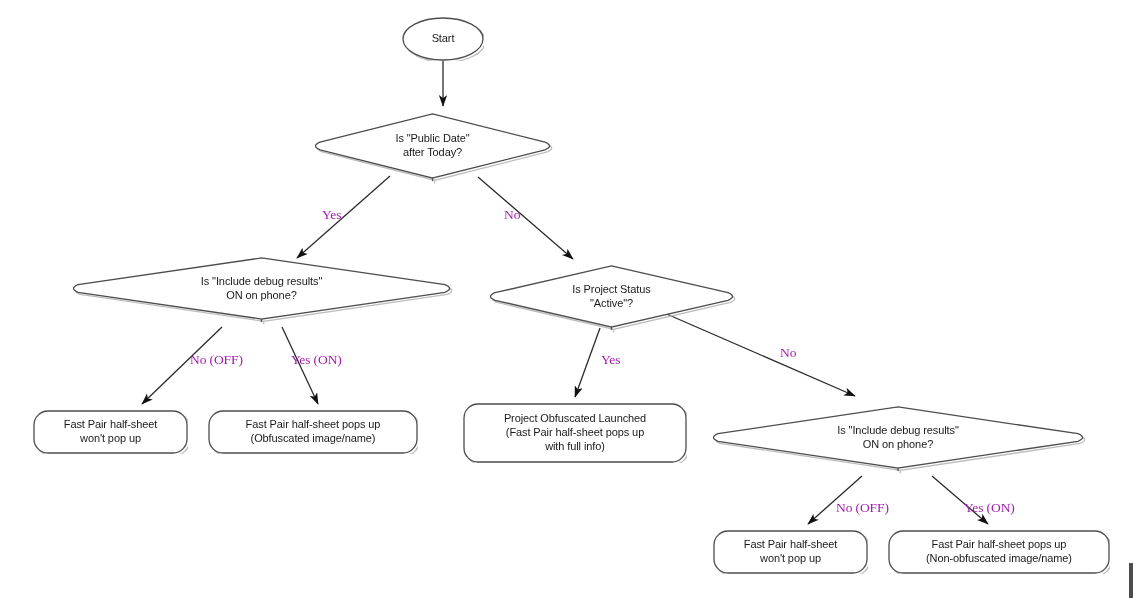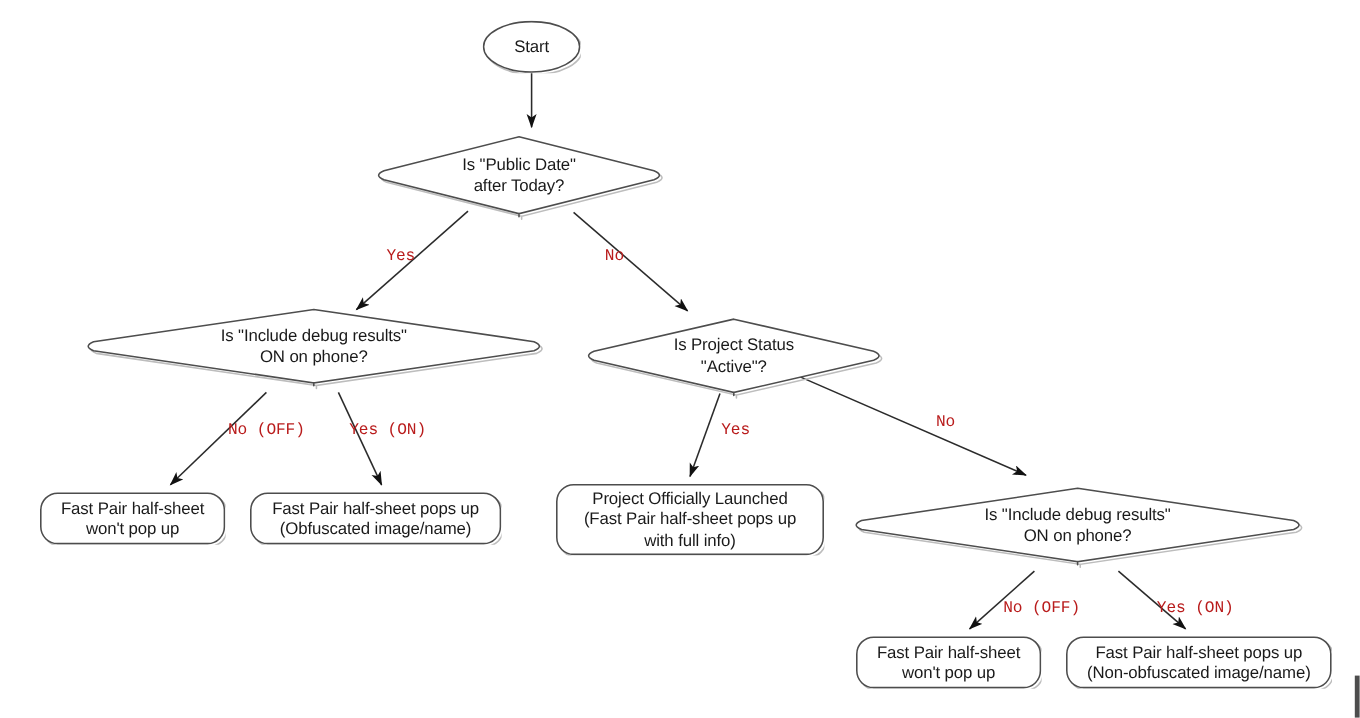--- a/index.html
+++ b/index.html
@@ -34,39 +34,39 @@
     position: absolute;
     left: 0;
     top: 0;
     width: 100%;
     height: 100%;
     display: flex;
     align-items: center;
     justify-content: center;
     text-align: center;
     font-family: "Liberation Sans", sans-serif;
-    font-size: 14px;
+    font-size: 11px;
     color: #1a1a1a;
     line-height: 1.25;
     white-space: pre-line;
     letter-spacing: -0.1px;
     pointer-events: none;
   }
   .node-shape {
     position: absolute;
     left: 0;
     top: 0;
     width: 100%;
     height: 100%;
   }
   .edge-label {
     position: absolute;
-    font-family: Liberation Mono, monospace;
+    font-family: Liberation Serif, serif;
     font-size: 13.5px;
-    color: #b91c1c;
+    color: #a21caf;
     white-space: nowrap;
     letter-spacing: -0.1px;
   }
   .corner-mark {
     position: absolute;
     background: #4d4d4d;
   }
 </style>
 </head>
 <body>
@@ -202,21 +202,21 @@
           <rect x="1" y="1" width="208" height="42" rx="14" ry="14" fill="#ffffff" stroke="#4d4d4d" stroke-width="1.3"></rect>
         </svg>
         <div class="node-label">Fast Pair half-sheet pops up
 (Obfuscated image/name)</div>
       </div>
       <div class="node" style="left: 463px; top: 403px; width: 224px; height: 60px;">
         <svg class="node-shape" viewBox="0 0 224 60">
           <rect x="3.2" y="3.2" width="222" height="58" rx="14" ry="14" fill="none" stroke="#bdbdbd" stroke-width="1.3"></rect>
           <rect x="1" y="1" width="222" height="58" rx="14" ry="14" fill="#ffffff" stroke="#4d4d4d" stroke-width="1.3"></rect>
         </svg>
-        <div class="node-label">Project Officially Launched
+        <div class="node-label">Project Obfuscated Launched
 (Fast Pair half-sheet pops up
 with full info)</div>
       </div>
       <div class="node" style="left: 713px; top: 530px; width: 155px; height: 44px;">
         <svg class="node-shape" viewBox="0 0 155 44">
           <rect x="3.2" y="3.2" width="153" height="42" rx="14" ry="14" fill="none" stroke="#bdbdbd" stroke-width="1.3"></rect>
           <rect x="1" y="1" width="153" height="42" rx="14" ry="14" fill="#ffffff" stroke="#4d4d4d" stroke-width="1.3"></rect>
         </svg>
         <div class="node-label">Fast Pair half-sheet
 won't pop up</div>

